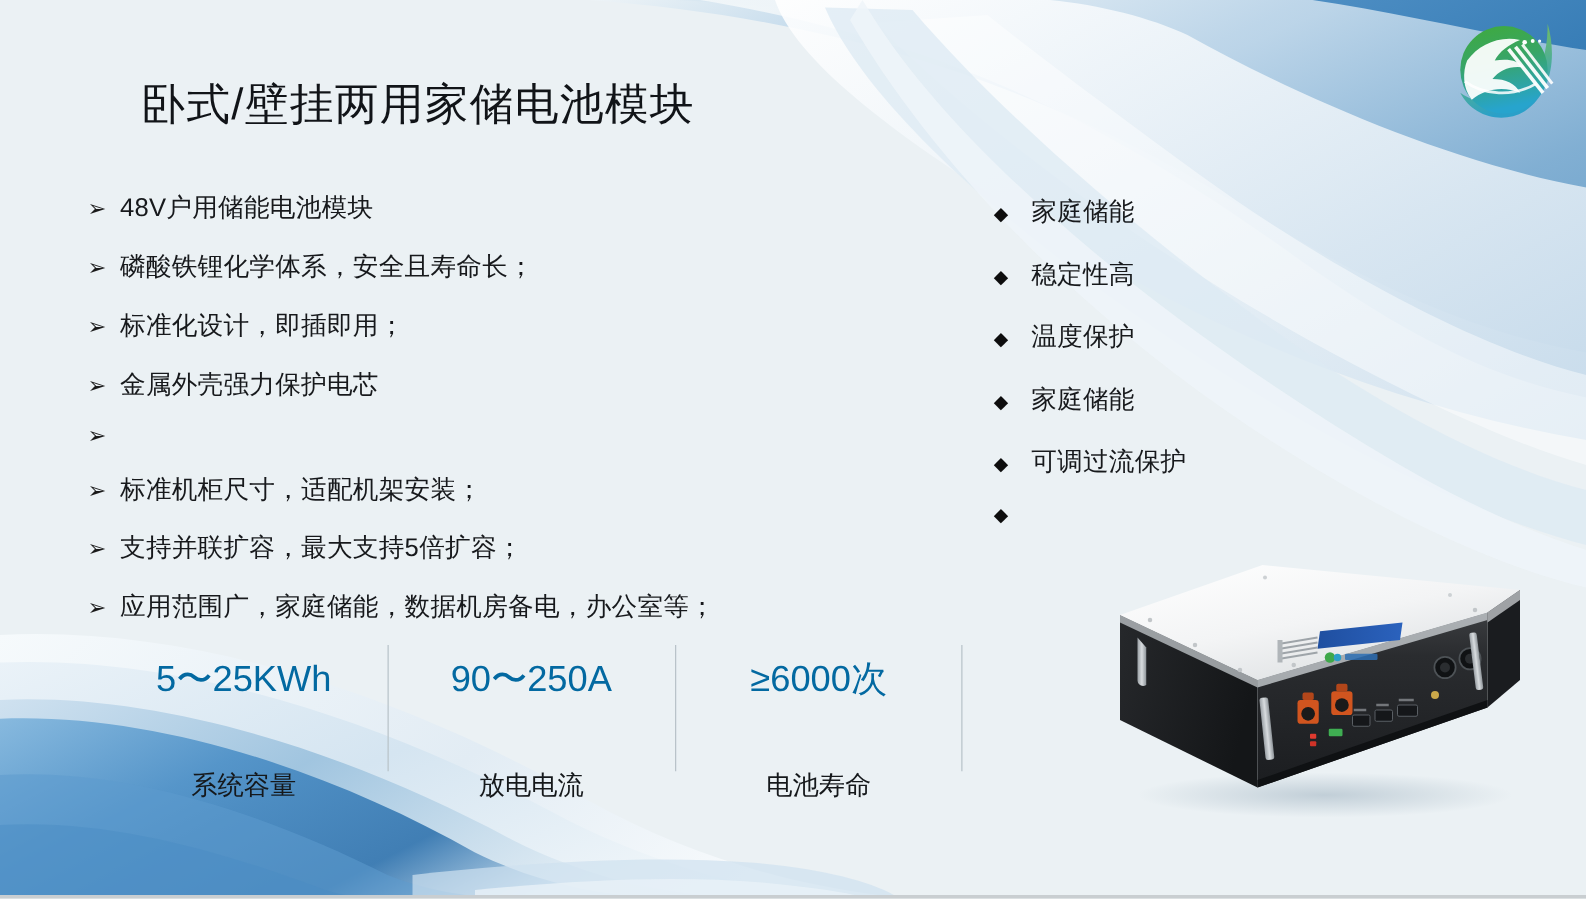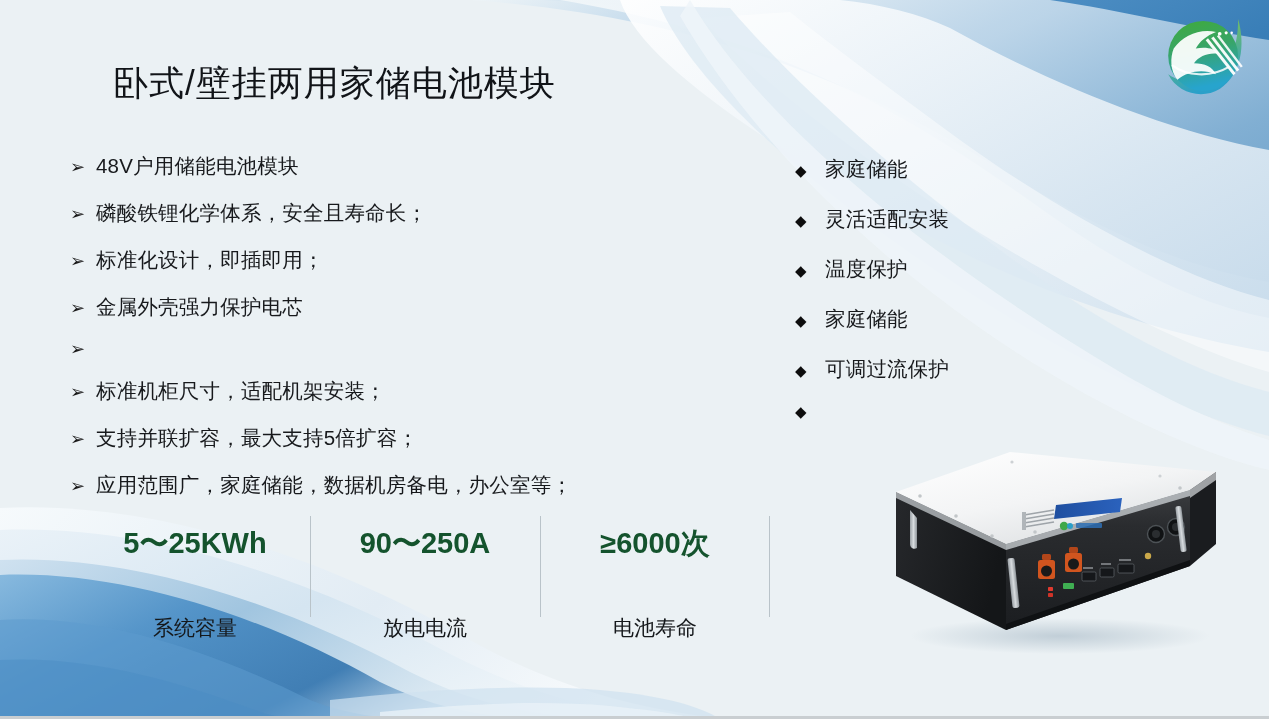--- a/index.html
+++ b/index.html
@@ -127,22 +127,22 @@
     content: "";
     position: absolute;
     right: 0;
     top: 2px;
     bottom: 2px;
     width: 1px;
     background: #b9c3c9;
   }
   .stat-value {
     font-size: 29px;
-    font-weight: bold;
-    color: #14532d;
+    font-weight: normal;
+    color: #0369a1;
     letter-spacing: 0px;
     white-space: nowrap;
     margin-top: 10px;
   }
   .stat-label {
     font-size: 21px;
     color: #15181b;
     white-space: nowrap;
     margin-top: 50px;
   }
@@ -293,21 +293,21 @@
     </div>
   </div>
 
   <div class="col-right">
     <div class="bullet">
       <span class="marker-diamond">◆</span>
       <span class="bullet-text">家庭储能</span>
     </div>
     <div class="bullet">
       <span class="marker-diamond">◆</span>
-      <span class="bullet-text">灵活适配安装</span>
+      <span class="bullet-text">稳定性高</span>
     </div>
     <div class="bullet">
       <span class="marker-diamond">◆</span>
       <span class="bullet-text">温度保护</span>
     </div>
     <div class="bullet">
       <span class="marker-diamond">◆</span>
       <span class="bullet-text">家庭储能</span>
     </div>
     <div class="bullet">

